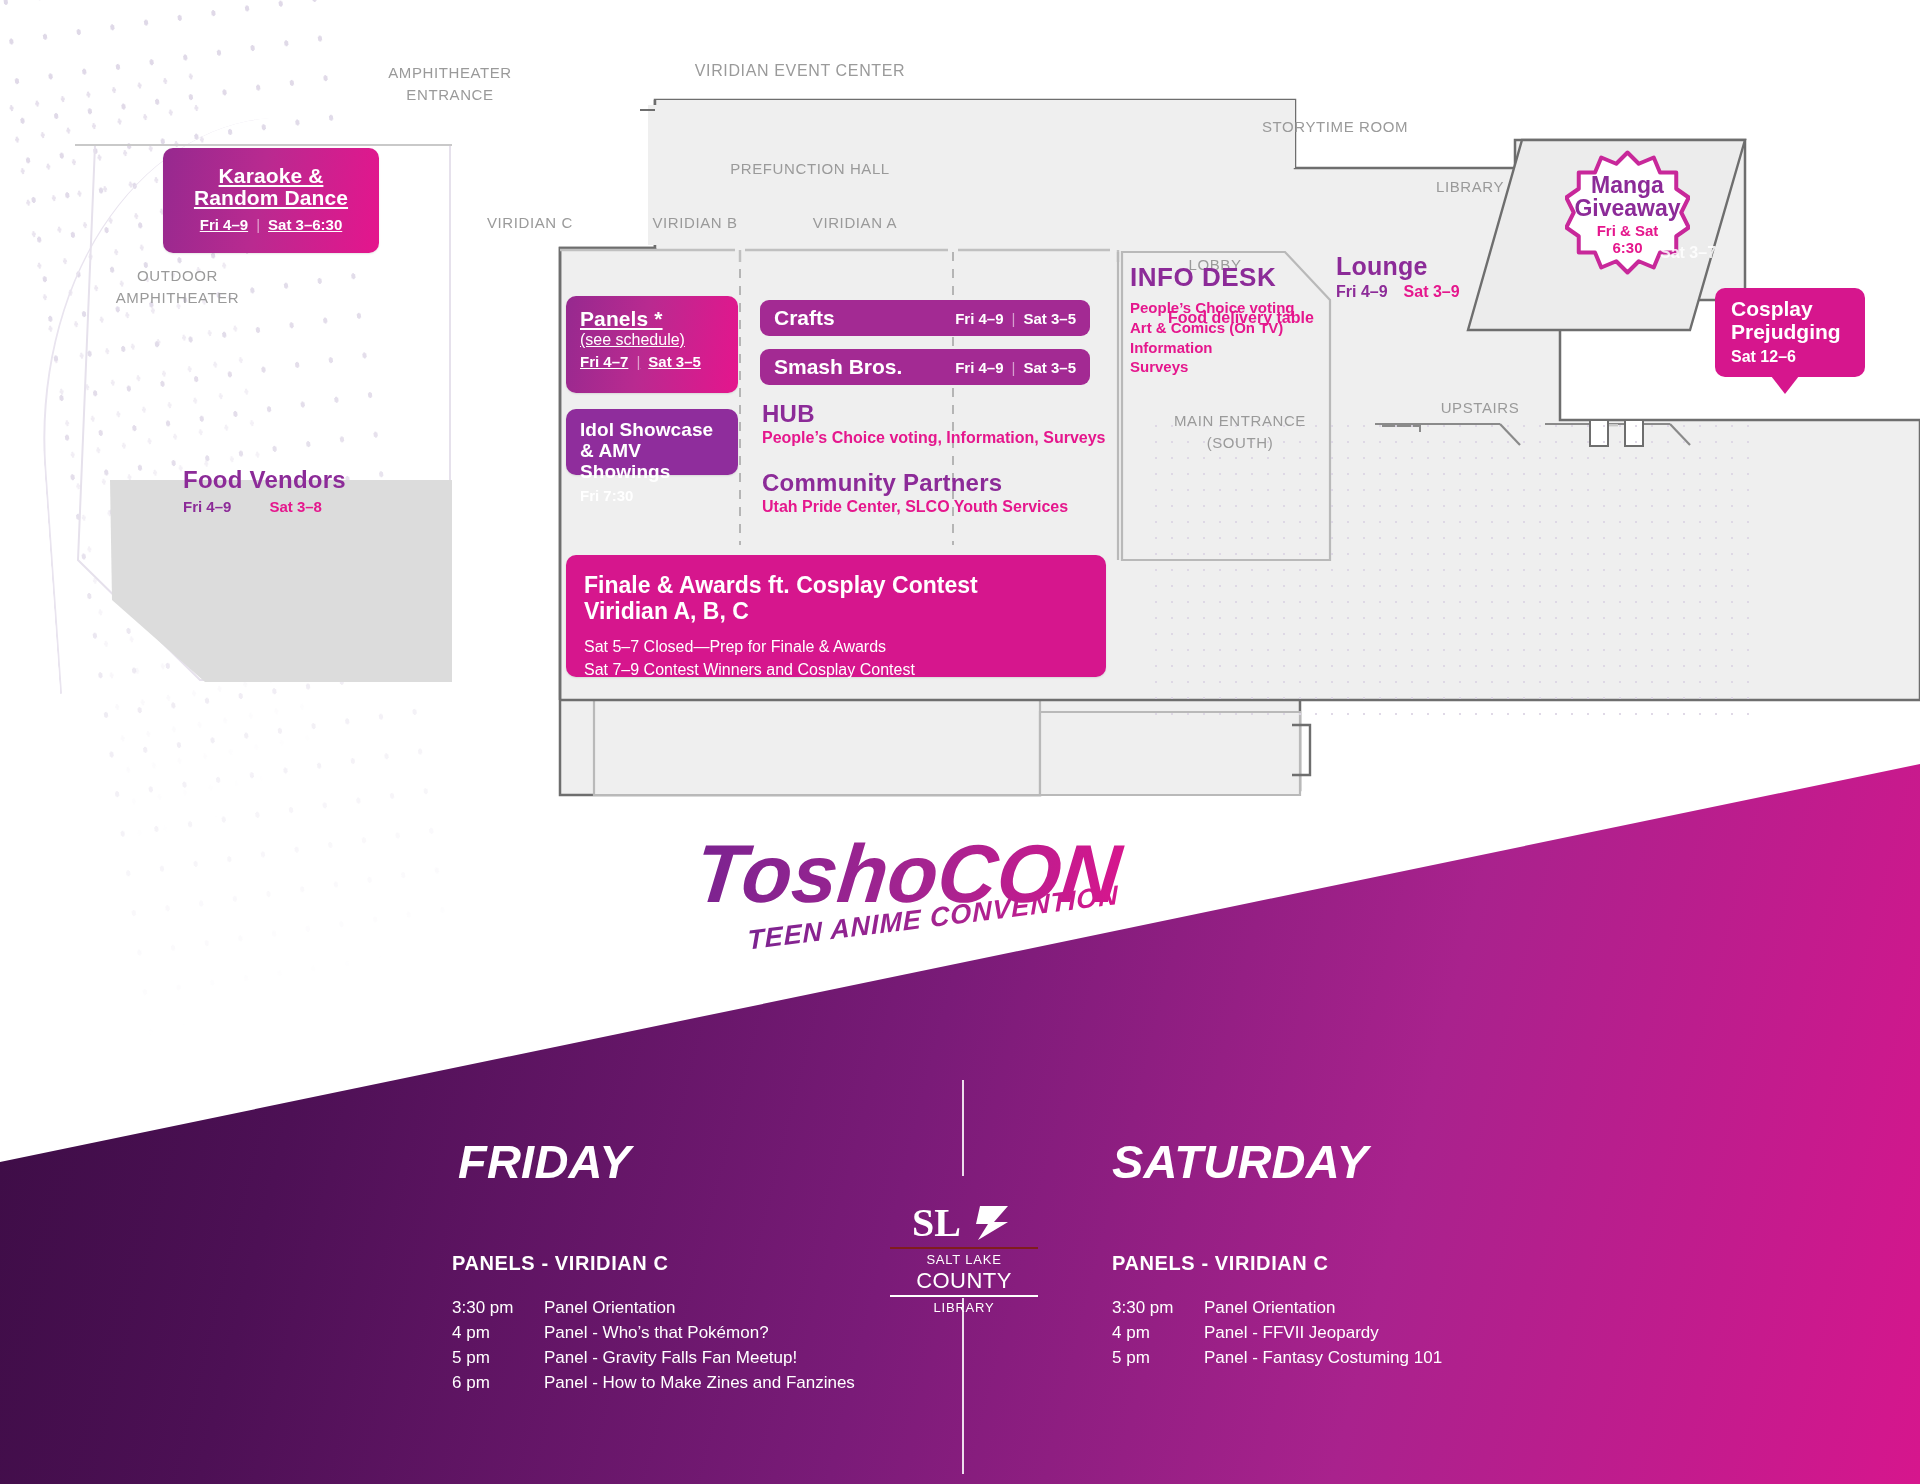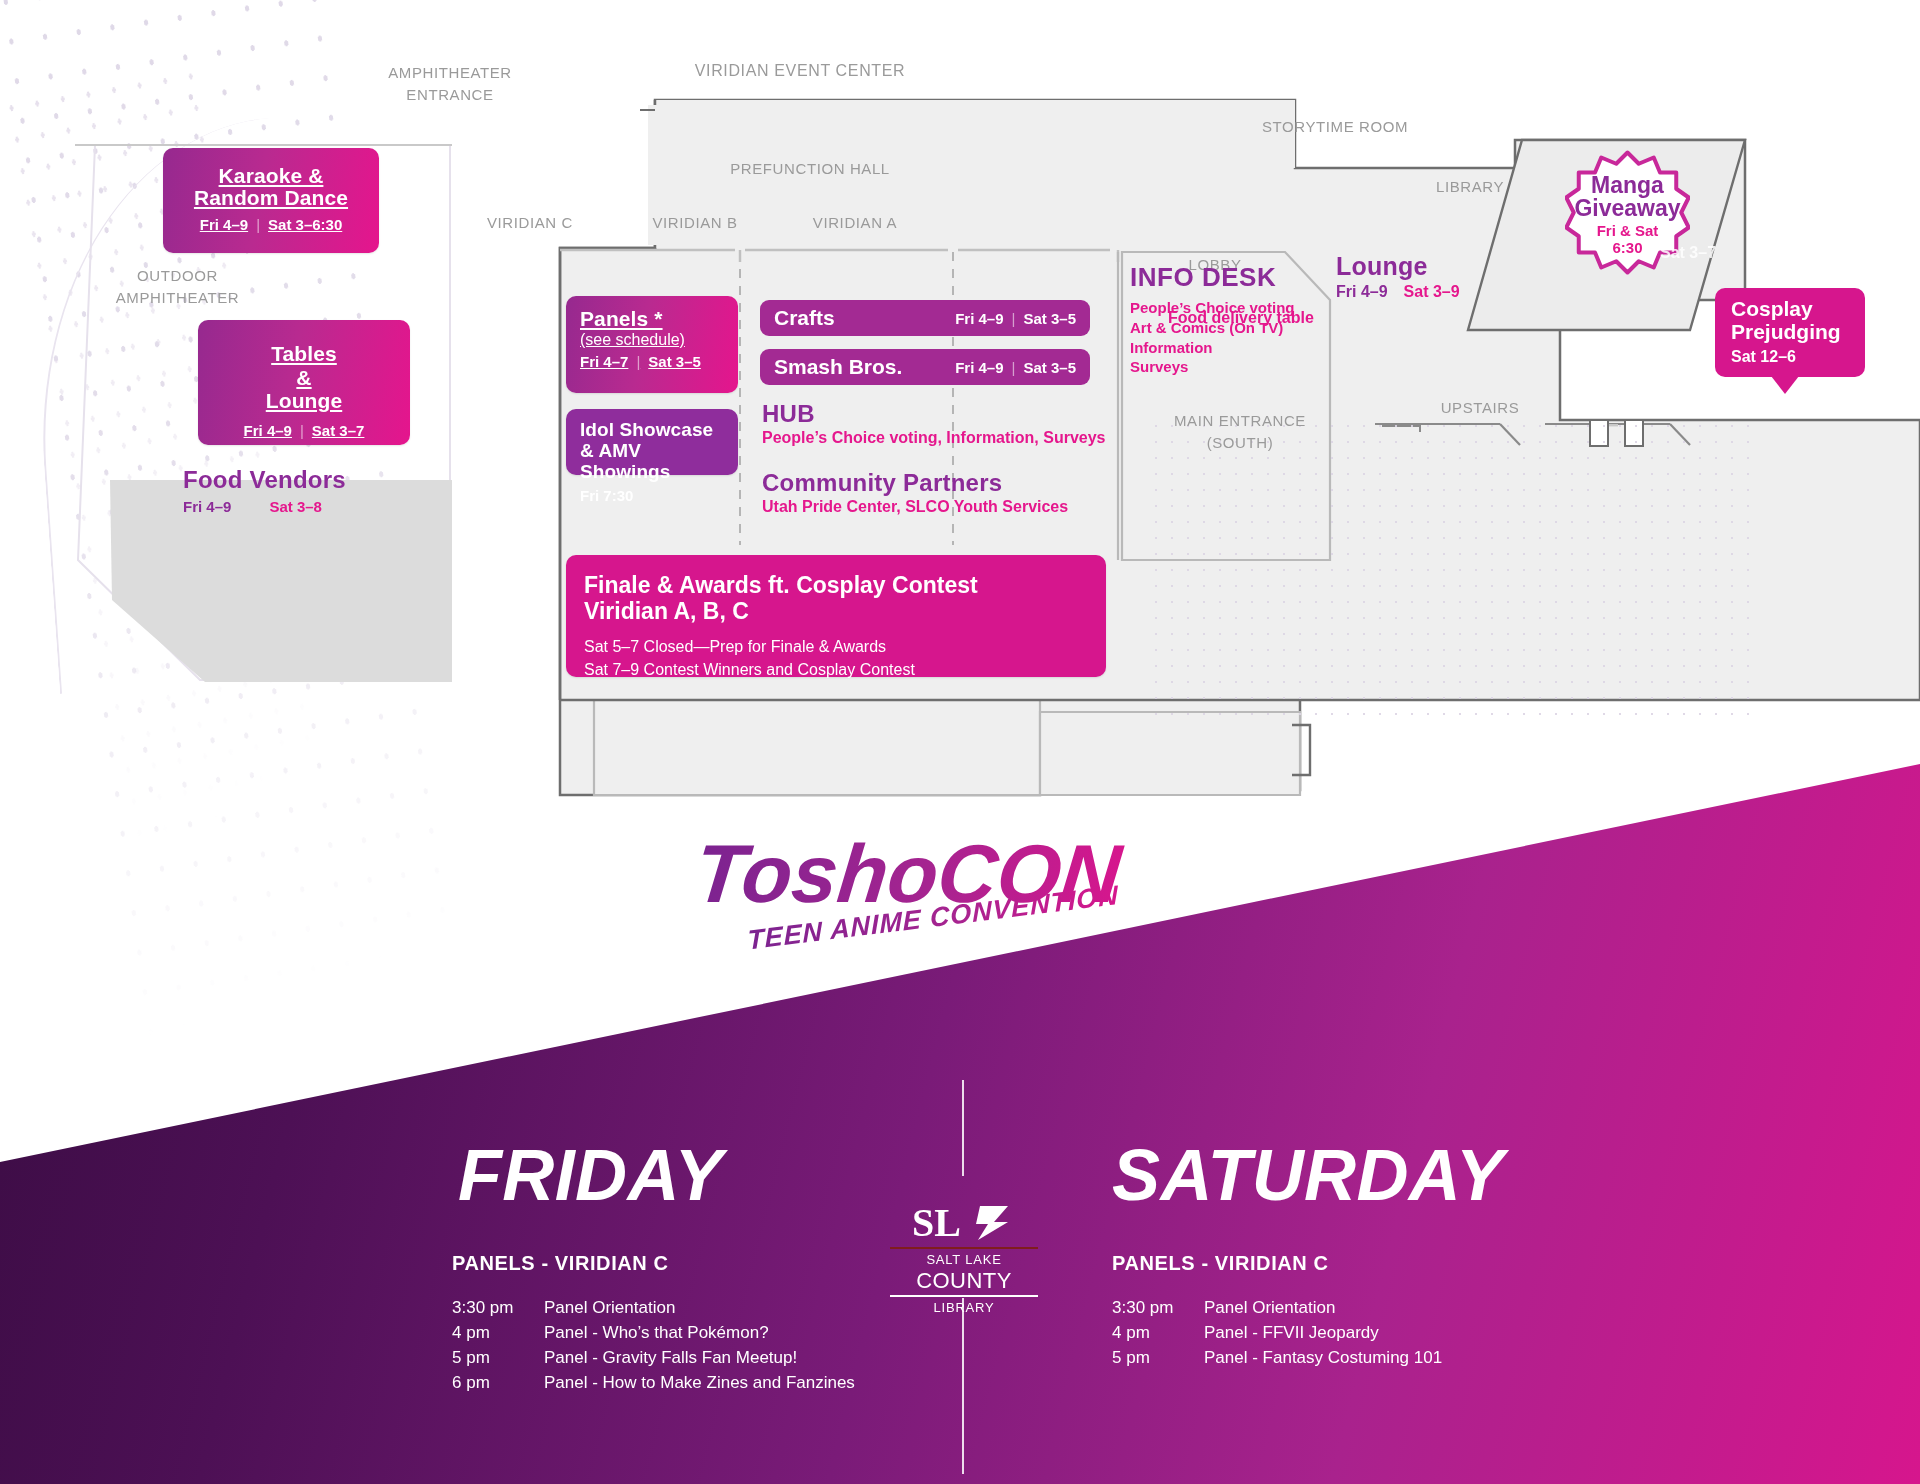--- a/index.html
+++ b/index.html
@@ -112,21 +112,21 @@
   
   .band {
     position:absolute; left:0; bottom:0; width:1920px; height:720px;
     background:linear-gradient(104deg,#3a0c43 0%,#4d1055 18%,#7a1b78 48%,#a9228d 72%,#d6168d 100%);
     clip-path: polygon(0 398px, 1920px 0px, 1920px 720px, 0 720px);
   }
   .band-inner { position:absolute; left:0; top:0; width:1920px; height:720px; }
 
   .dayhead {
     position:absolute; color:#fff; font-weight:700; font-style:italic;
-    font-size:72px; letter-spacing:.005em;
+    font-size:47px; letter-spacing:.005em;
   }
   .secthead {
     position:absolute; color:#fff; font-weight:700; font-size:20px; letter-spacing:.03em;
   }
   .schedule { position:absolute; color:#fff; }
   .schedule .row { display:flex; font-size:17px; line-height:1.47; }
   .schedule .t { width:92px; flex:none; }
   .vline { position:absolute; width:2px; background:rgba(255,255,255,.85); }
 
   
@@ -239,28 +239,20 @@
   </div>
 
   <div class="card grad-pm" style="left:163px; top:148px; width:216px; height:105px; padding-top:17px;">
     <div class="title" style="font-size:21px; white-space:pre-line;">Karaoke &amp;
 Random Dance</div>
     <div class="times">
       <span>Fri 4–9</span><span class="divider-pipe">|</span><span>Sat 3–6:30</span>
     </div>
   </div>
 
-  <div class="card grad-pm" style="left:198px; top:320px; width:212px; height:125px; padding-top:22px;">
-    <div class="title" style="font-size:21px; white-space:pre-line; line-height:1.12;">Tables
-&amp;
-Lounge</div>
-    <div class="times" style="margin-top:9px;">
-      <span>Fri 4–9</span><span class="divider-pipe">|</span><span>Sat 3–7</span>
-    </div>
-  </div>
 
   <div class="mtext" style="left:183px; top:466px; width:260px; text-align:left;">
     <div class="h" style="font-size:24px;">Food Vendors</div>
     <div style="margin-top:4px; display:flex; gap:38px; font-size:15px; font-weight:600;">
       <span style="color:#8c2b98;">Fri 4–9</span>
       <span style="color:#e5178d;">Sat 3–8</span>
     </div>
   </div>
 
   <div class="card grad-pm" style="left:566px; top:296px; width:172px; height:97px; padding:12px 14px; text-align:left;">

